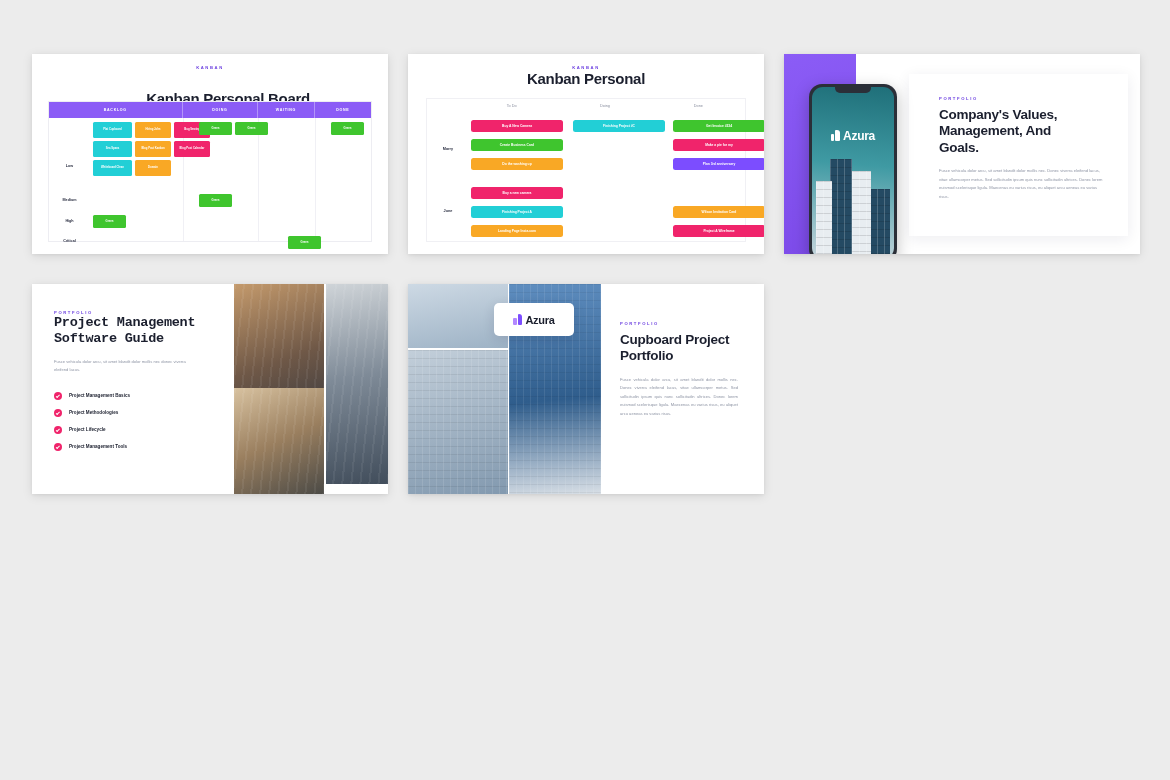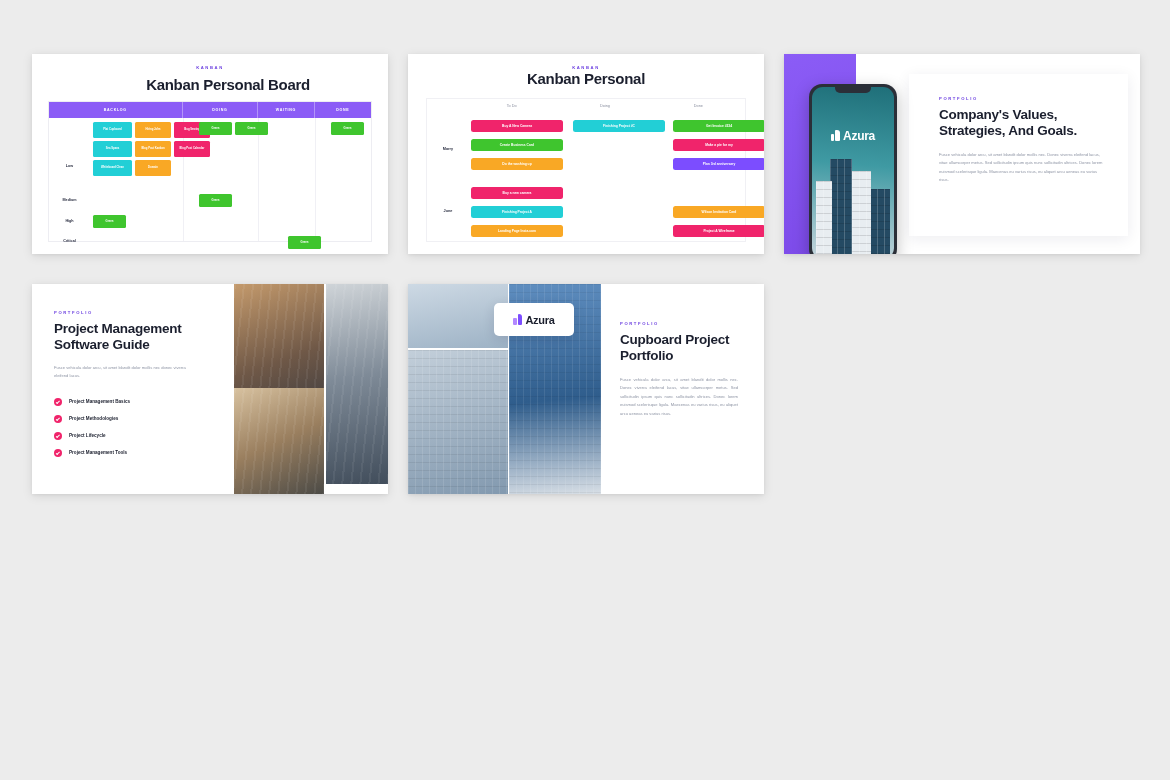--- a/index.html
+++ b/index.html
@@ -31,21 +31,21 @@
     font-size: 4.2px; font-weight: 700; letter-spacing: 1.6px;
     color: #6c40e0; text-transform: uppercase;
   }
   .title-lg { font-size: 15px; font-weight: 700; color: #1b1f2e; letter-spacing: -0.3px; }
   .title-md { font-size: 13.5px; font-weight: 700; color: #1b1f2e; line-height: 1.22; letter-spacing: -0.25px; }
   .body-txt { font-size: 4.1px; line-height: 2.05; color: #8e94a4; }
 
   
   .s1 { padding: 0; }
   .s1 .head { text-align: center; padding-top: 11px; }
-  .s1 .head .title-lg { margin-top: 6px; padding-left: 36px; }
+  .s1 .head .title-lg { margin-top: 20px; padding-left: 36px; }
   .board {
     position: absolute; left: 16px; right: 16px; top: 47px; bottom: 12px;
     border: 1px solid #ededf2; background: #fff;
   }
   .board-header { display: flex; background: #8b5cf6; height: 16px; }
   .board-header > div {
     color: #fff; font-size: 3.6px; font-weight: 700; letter-spacing: 0.7px;
     display: flex; align-items: center; justify-content: center;
     border-right: 1px solid rgba(255,255,255,0.35);
   }
@@ -253,21 +253,21 @@
       <div class="pcard" style="left: 44px; top: 126px; width: 92px; background: rgb(249, 168, 37);">Landing Page Insta.com</div>
       <div class="pcard" style="left: 246px; top: 107px; width: 92px; background: rgb(249, 168, 37);">Wilson Invitation Card</div>
       <div class="pcard" style="left: 246px; top: 126px; width: 92px; background: rgb(240, 36, 107);">Project A Wireframe</div>
     </div>
   </div>
 
   <div class="slide s3">
     <div class="purple-block"></div>
     <div class="card">
       <div class="eyebrow">PORTFOLIO</div>
-      <div class="title-md" style="margin-top:6px; max-width:150px;">Company's Values, Strategies, And Goals.</div>
+      <div class="title-md" style="margin-top:6px; max-width:150px;">Company's Values, Management, And Goals.</div>
       <div class="body-txt" style="margin-top:11px; max-width:168px;">Fusce vehicula dolor arcu, sit amet blandit dolor mollis nec. Donec viverra eleifend lacus, vitae ullamcorper metus. Sed sollicitudin ipsum quis nunc sollicitudin ultrices. Donec lorem euismod scelerisque ligula. Maecenas eu varius risus, eu aliquet arcu aeneas eu varius risus.</div>
     </div>
     <div class="phone">
       <div class="phone-screen">
         <div class="notch"></div>
         <div class="phone-logo">
           <span class="logo-mark"><i></i><i></i></span><span>Azura</span>
         </div>
         <div class="bldg dark" style="left:18px; width:22px; height:100px;">
             <div class="wins-grid"></div>
@@ -281,21 +281,21 @@
         <div class="bldg" style="left:40px; width:19px; height:88px;">
             <div class="wins-grid"></div>
           </div>
       </div>
     </div>
   </div>
 
   <div class="slide s4">
     <div class="left">
       <div class="eyebrow">PORTFOLIO</div>
-      <div class="title-md" style="margin-top:6px; max-width:160px;">Project Management Software Guide</div>
+      <div class="title-md" style="max-width:160px;font-family:Liberation Mono, monospace;">Project Management Software Guide</div>
       <div class="body-txt" style="margin-top:10px; max-width:132px;">Fusce vehicula dolor arcu, sit amet blandit dolor mollis nec donec viverra eleifend lacus.</div>
       <div class="bullets">
         <div class="bullet">
           <span class="bdot"></span>
           <span class="btxt">Project Management Basics</span>
         </div>
         <div class="bullet">
           <span class="bdot"></span>
           <span class="btxt">Project Methodologies</span>
         </div>

